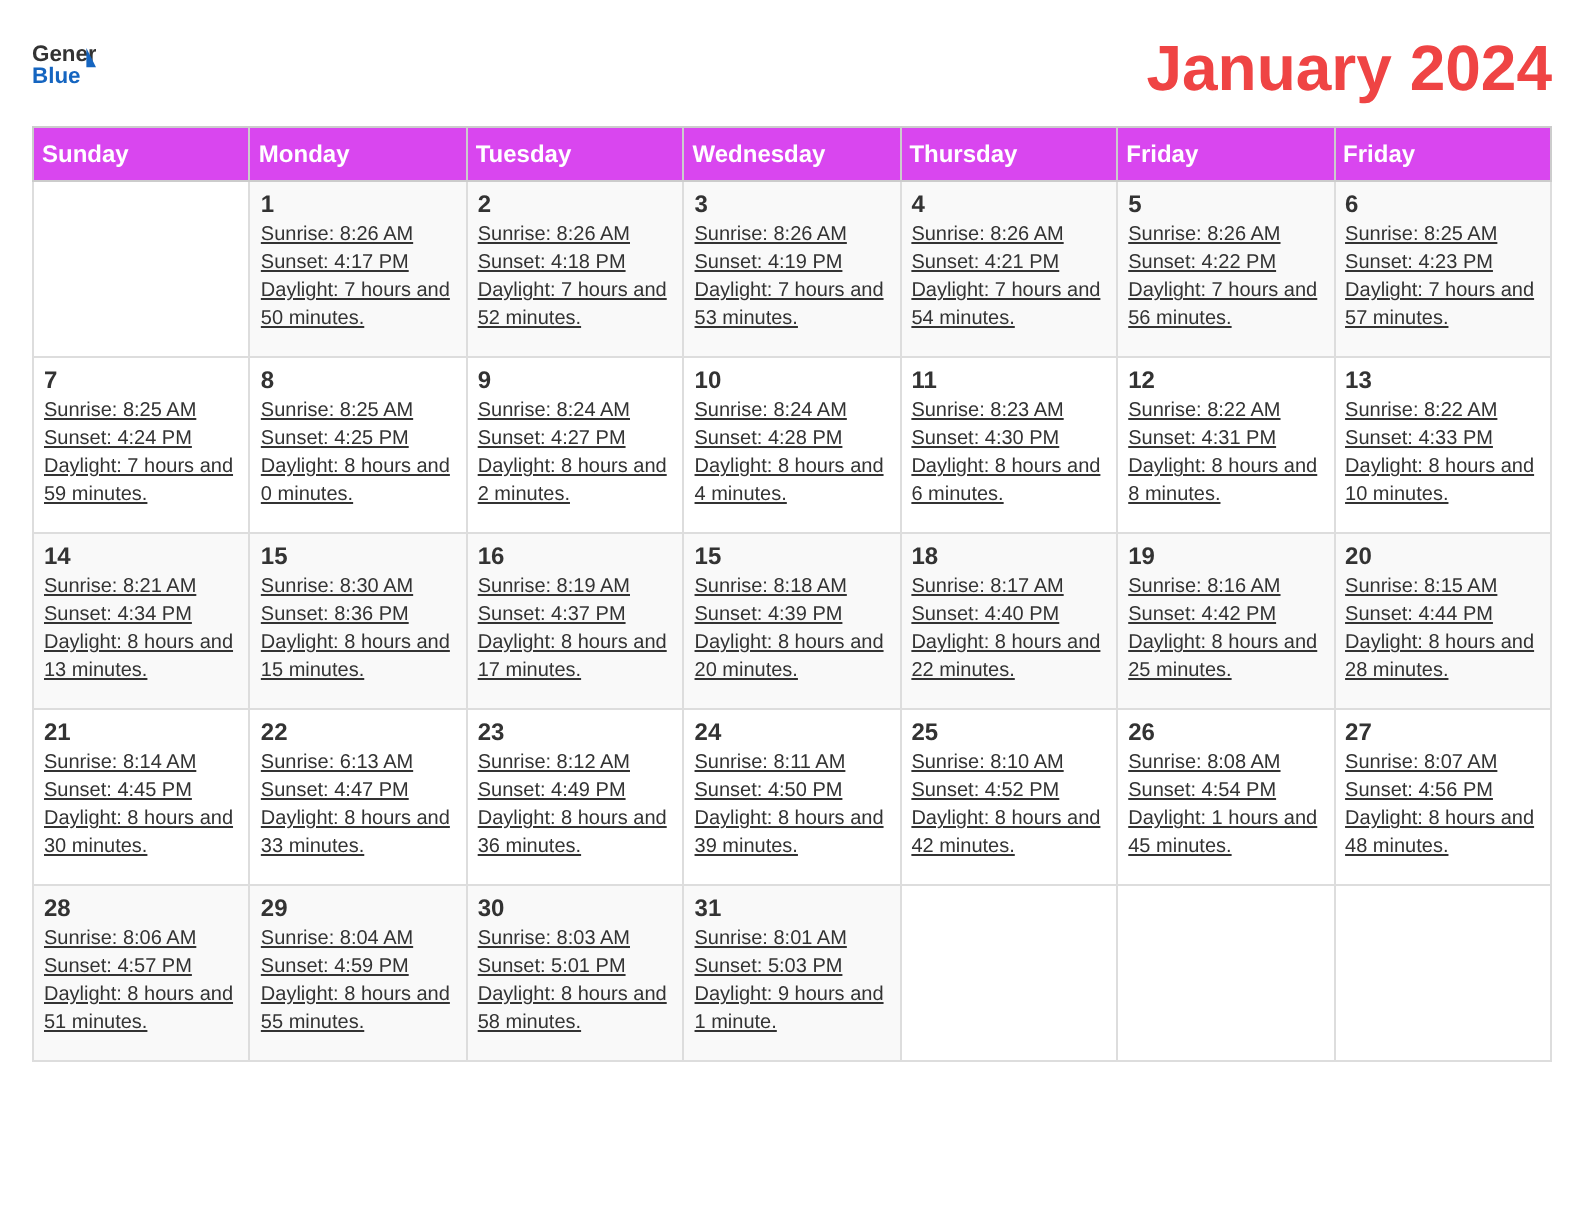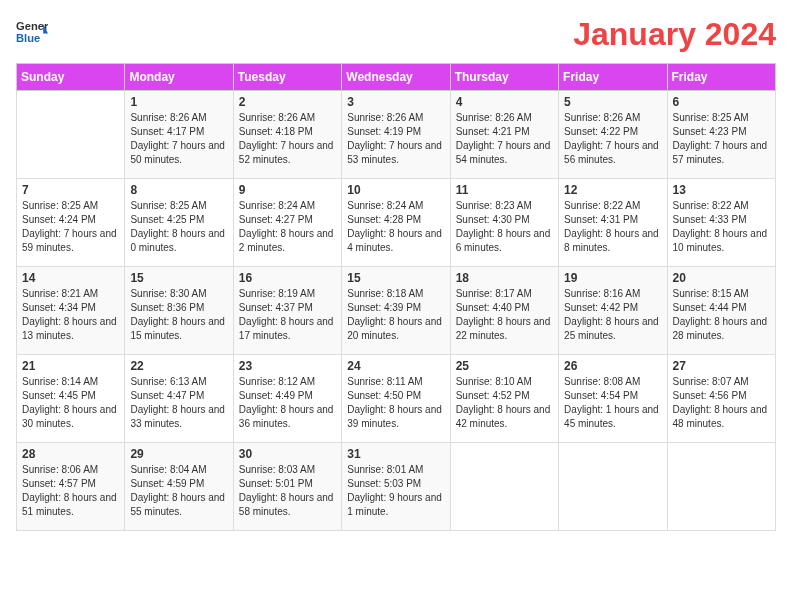--- a/index.html
+++ b/index.html
@@ -69,20 +69,21 @@
     .day-number {
       font-weight: bold;
       font-size: 12px;
       display: block;
       margin-bottom: 2px;
     }
     .day-info {
       font-size: 10px;
       line-height: 1.4;
       color: #333;
+      text-decoration: underline;
     }
     .empty-cell {
       background: #fff !important;
     }
   </style>
 </head>
 <body>
 
 <div class="header">
   <div class="logo">

